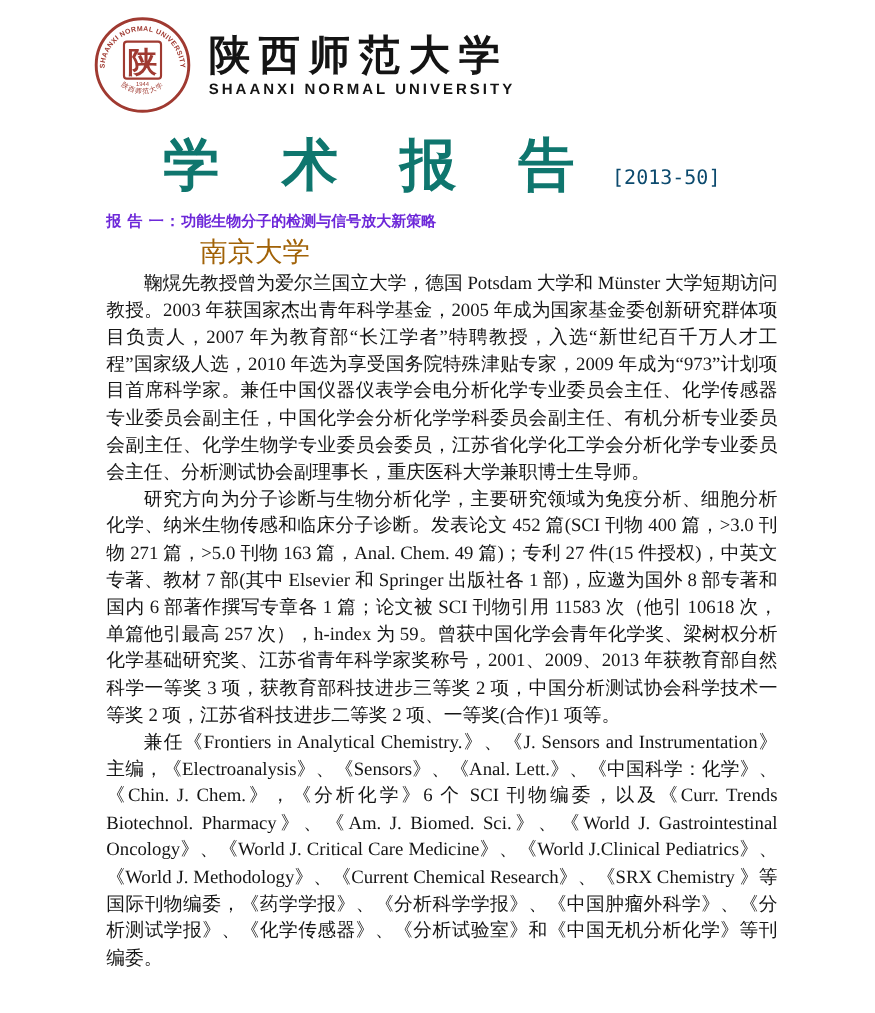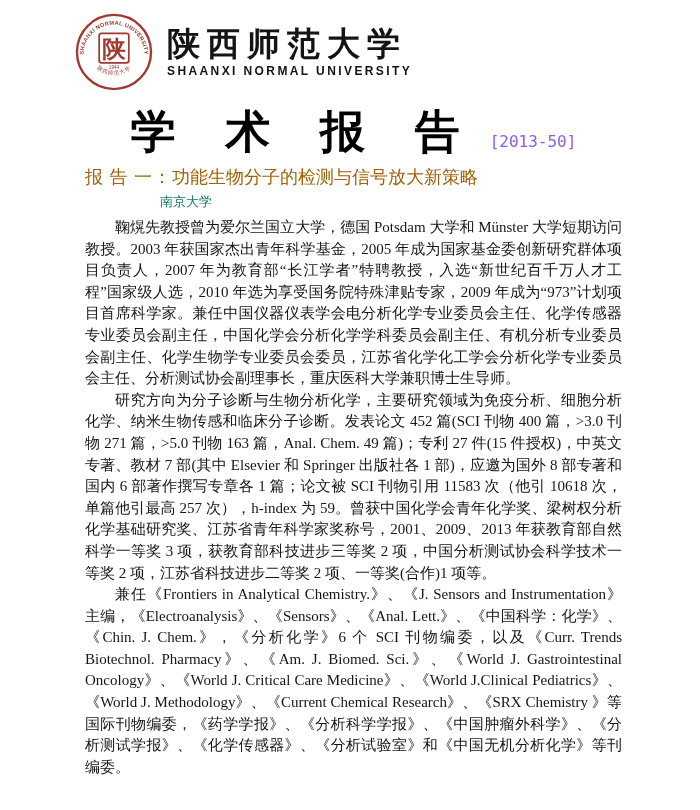--- a/index.html
+++ b/index.html
@@ -12,29 +12,29 @@
   .seal-svg { width:78px; height:78px; flex:0 0 auto; }
   .wordmark { display:flex; flex-direction:column; justify-content:center; }
   .wordmark-cn { font-size:33px; font-weight:bold; letter-spacing:7px;
                  font-family:"DejaVu Serif","Liberation Serif",serif; color:#141414; line-height:1.1; }
   .wordmark-en { font-size:12px; font-weight:bold; letter-spacing:2.4px;
                  font-family:"Liberation Sans","DejaVu Sans",sans-serif; color:#141414; margin-top:2px; }
 
   
   .title-row { display:flex; justify-content:center; align-items:flex-end; margin-top:6px; height:56px; }
   .main-title { font-size:45px; font-weight:bold; letter-spacing:4px; word-spacing:26px;
-                font-family:"DejaVu Serif","Liberation Serif",serif; color:#000000; line-height:1; }
-  .issue-no { font-size:16px; color:#8b5cf6; margin-left:26px; margin-bottom:3px;
+                font-family:"DejaVu Serif","Liberation Serif",serif; color:#0f766e; line-height:1; }
+  .issue-no { font-size:16px; color:#0c4a6e; margin-left:26px; margin-bottom:3px;
               font-family:"DejaVu Sans Mono","Liberation Mono",monospace; letter-spacing:0; }
 
   
   .info-block { margin-top:10px; }
-  .info-line { font-size:18px; font-weight:normal; line-height:26px; color:#a16207; }
+  .info-line { font-size:12px; font-weight:bold; line-height:26px; color:#6d28d9; }
   .info-line .lbl { letter-spacing:1px; }
-  .affil-line { font-size:13px; line-height:24px; padding-left:75px; color:#0f766e; }
+  .affil-line { font-size:22px; line-height:24px; padding-left:75px; color:#a16207; }
 
   
   .body-text { margin-top:3px; font-size:15px; line-height:21.6px; text-align:justify; color:#151515; }
   .body-text p { margin:0; }
   .body-text p.indent { text-indent:2em; }
   .intro-lbl { font-weight:bold; font-size:15.5px; letter-spacing:1px; }
 </style>
 </head>
 <body>
 

